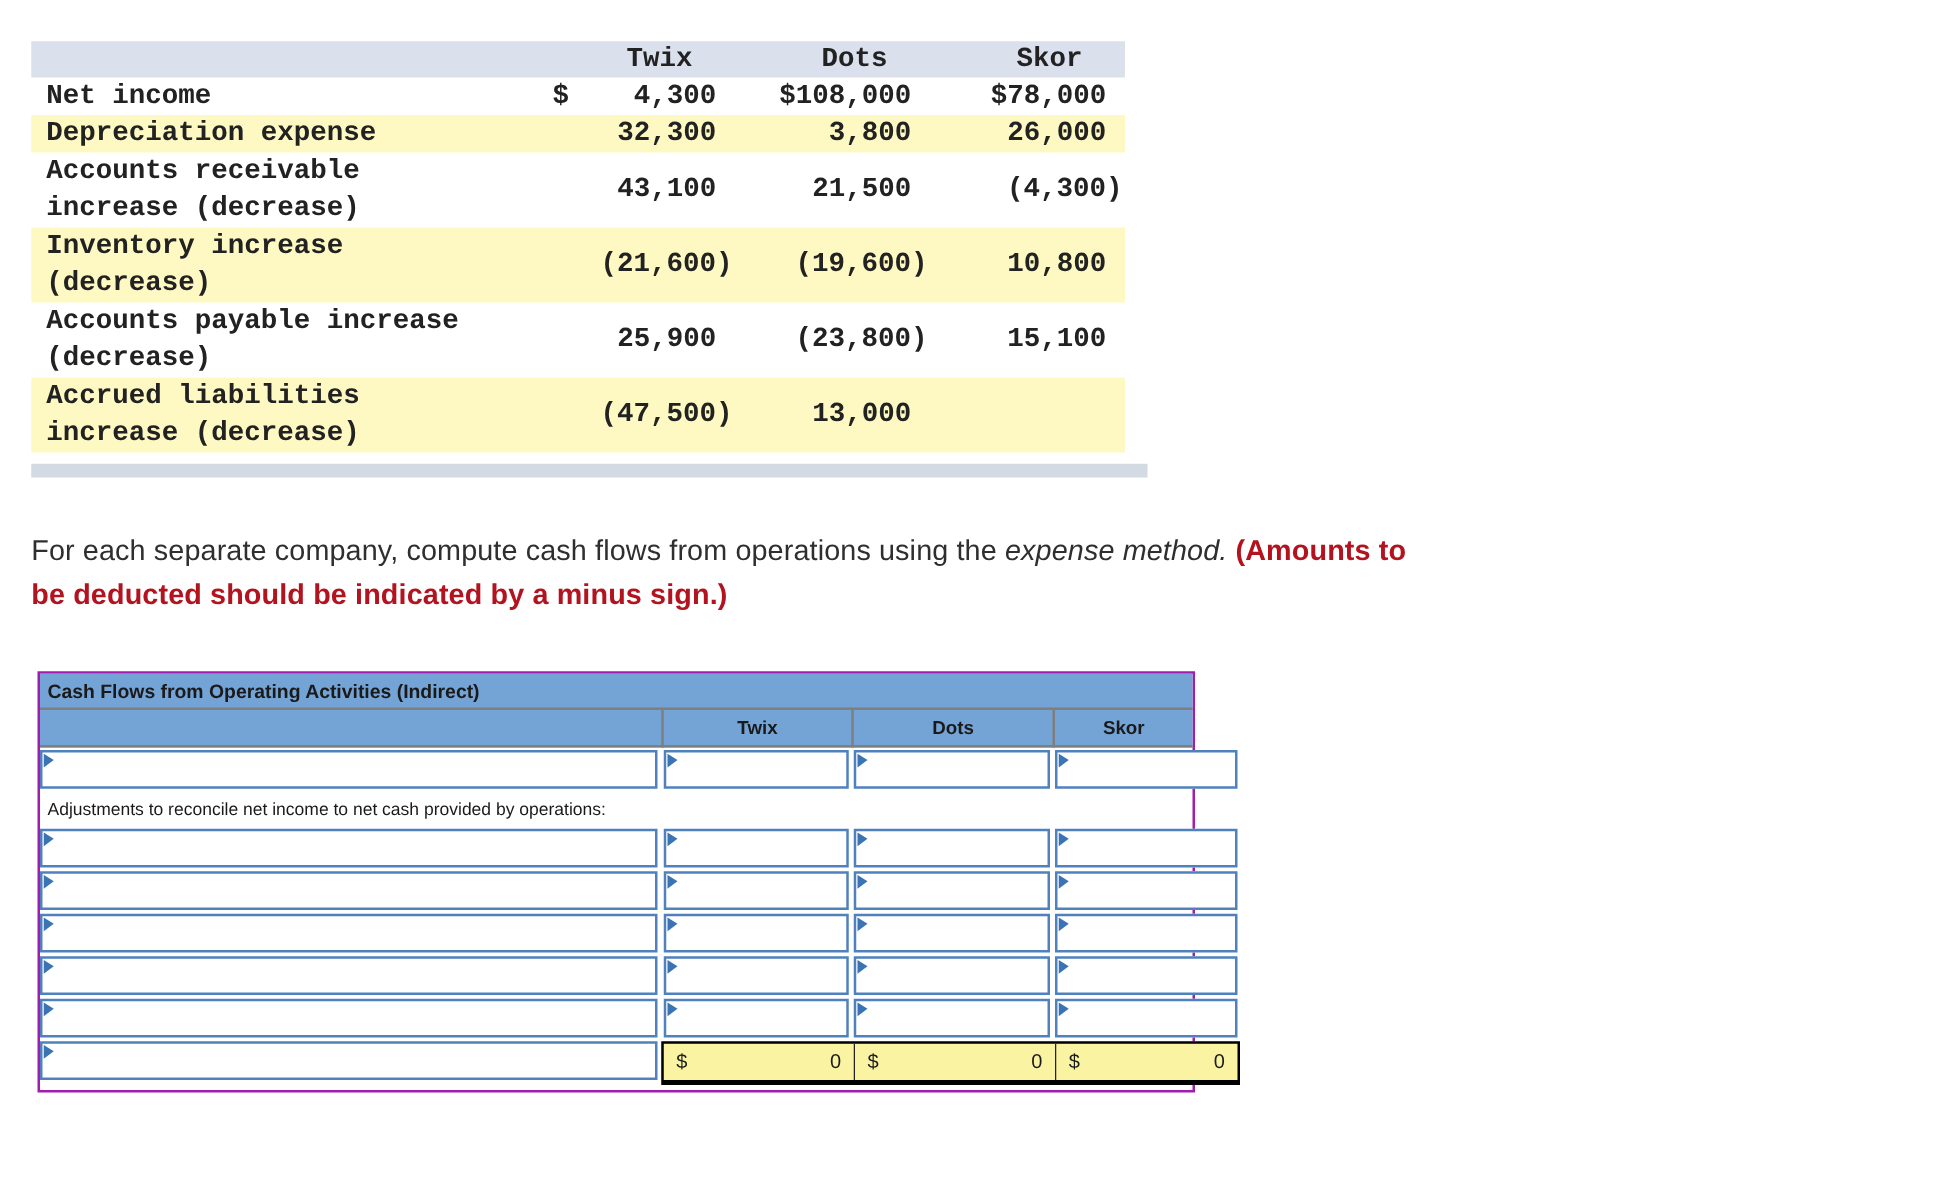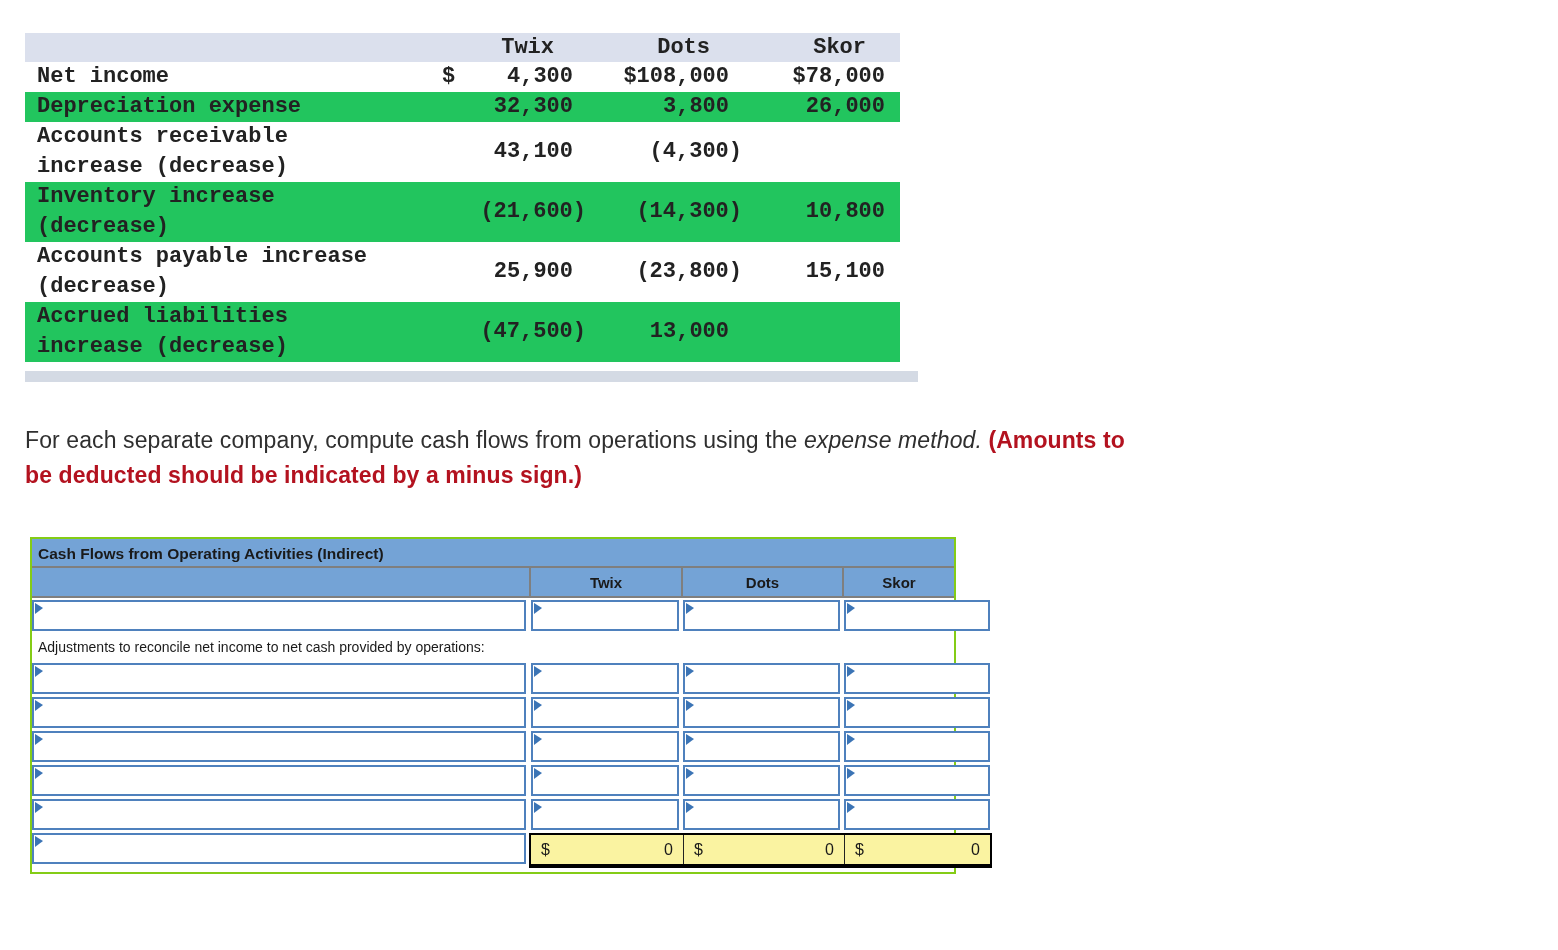--- a/index.html
+++ b/index.html
@@ -8,21 +8,21 @@
   
   #statement {
     position:absolute; left:25px; top:33px; width:875px;
     font-family:"Liberation Mono", monospace; font-weight:bold;
     font-size:22px; color:#222;
   }
   .s-header { display:grid; grid-template-columns:1fr 156px 156px 156px;
     background:#dbe0ed; height:29px; line-height:29px; }
   .s-header .s-col { text-align:right; padding-right:34px; }
   .s-row { display:grid; grid-template-columns:1fr 156px 156px 156px; }
-  .s-row.shade { background:#22c55e; }
+  .s-row.shade { background:#fef9c3; }
   .s-label { padding-left:12px; display:flex; align-items:center; }
   .s-label-text { width:348px; line-height:30px; }
   .s-num { display:flex; align-items:center; justify-content:flex-end;
     padding-right:15px; line-height:30px; min-height:30px; }
   .s-num.neg { padding-right:2px; }
   .s-num.dollar { justify-content:space-between; padding-left:10px; }
   #statement-footer-bar {
     position:absolute; left:25px; top:371px; width:893px; height:11px; background:#d4dae4;
   }
 
@@ -30,21 +30,21 @@
   #instruction {
     position:absolute; left:25px; top:423px; width:1420px;
     font-size:23px; line-height:35px; color:#2f2f2f; letter-spacing:0.1px;
   }
   #instruction .it { font-style:italic; }
   #instruction .red { color:#b3121f; font-weight:bold; }
 
   
   #worksheet {
     position:absolute; left:30px; top:537px; width:926px;
-    border:2px solid #84cc16; background:#ffffff; font-size:15px; color:#1a1a1a;
+    border:2px solid #a21caf; background:#ffffff; font-size:15px; color:#1a1a1a;
   }
   .w-title { background:#74a3d6; height:29px; line-height:29px; font-weight:bold;
     font-size:15.5px; padding-left:6px; border-bottom:2px solid #7f7f7f; }
   .w-cols { display:grid; grid-template-columns:497px 152px 161px 1fr;
     background:#74a3d6; height:30px; line-height:30px; border-bottom:2px solid #7f7f7f; }
   .w-cols .w-col { text-align:center; font-weight:bold; border-left:2px solid #7f7f7f; }
   .w-cols .w-col.first { border-left:none; }
   .w-body { padding-bottom:3px; }
   .w-row { display:grid; grid-template-columns:497px 152px 161px 150px; margin-top:3px; }
   .w-row:first-child { margin-top:2px; }
@@ -91,28 +91,29 @@
         </div>
         <div class="s-num">32,300</div>
         <div class="s-num">3,800</div>
         <div class="s-num">26,000</div>
       </div>
       <div class="s-row">
         <div class="s-label">
           <span class="s-label-text">Accounts receivable increase (decrease)</span>
         </div>
         <div class="s-num">43,100</div>
+        <div class="s-num">21,500</div>
         <div class="s-num neg">(4,300)</div>
       </div>
       <div class="s-row shade">
         <div class="s-label">
           <span class="s-label-text">Inventory increase (decrease)</span>
         </div>
         <div class="s-num neg">(21,600)</div>
-        <div class="s-num neg">(14,300)</div>
+        <div class="s-num neg">(19,600)</div>
         <div class="s-num">10,800</div>
       </div>
       <div class="s-row">
         <div class="s-label">
           <span class="s-label-text">Accounts payable increase (decrease)</span>
         </div>
         <div class="s-num">25,900</div>
         <div class="s-num neg">(23,800)</div>
         <div class="s-num">15,100</div>
       </div>

